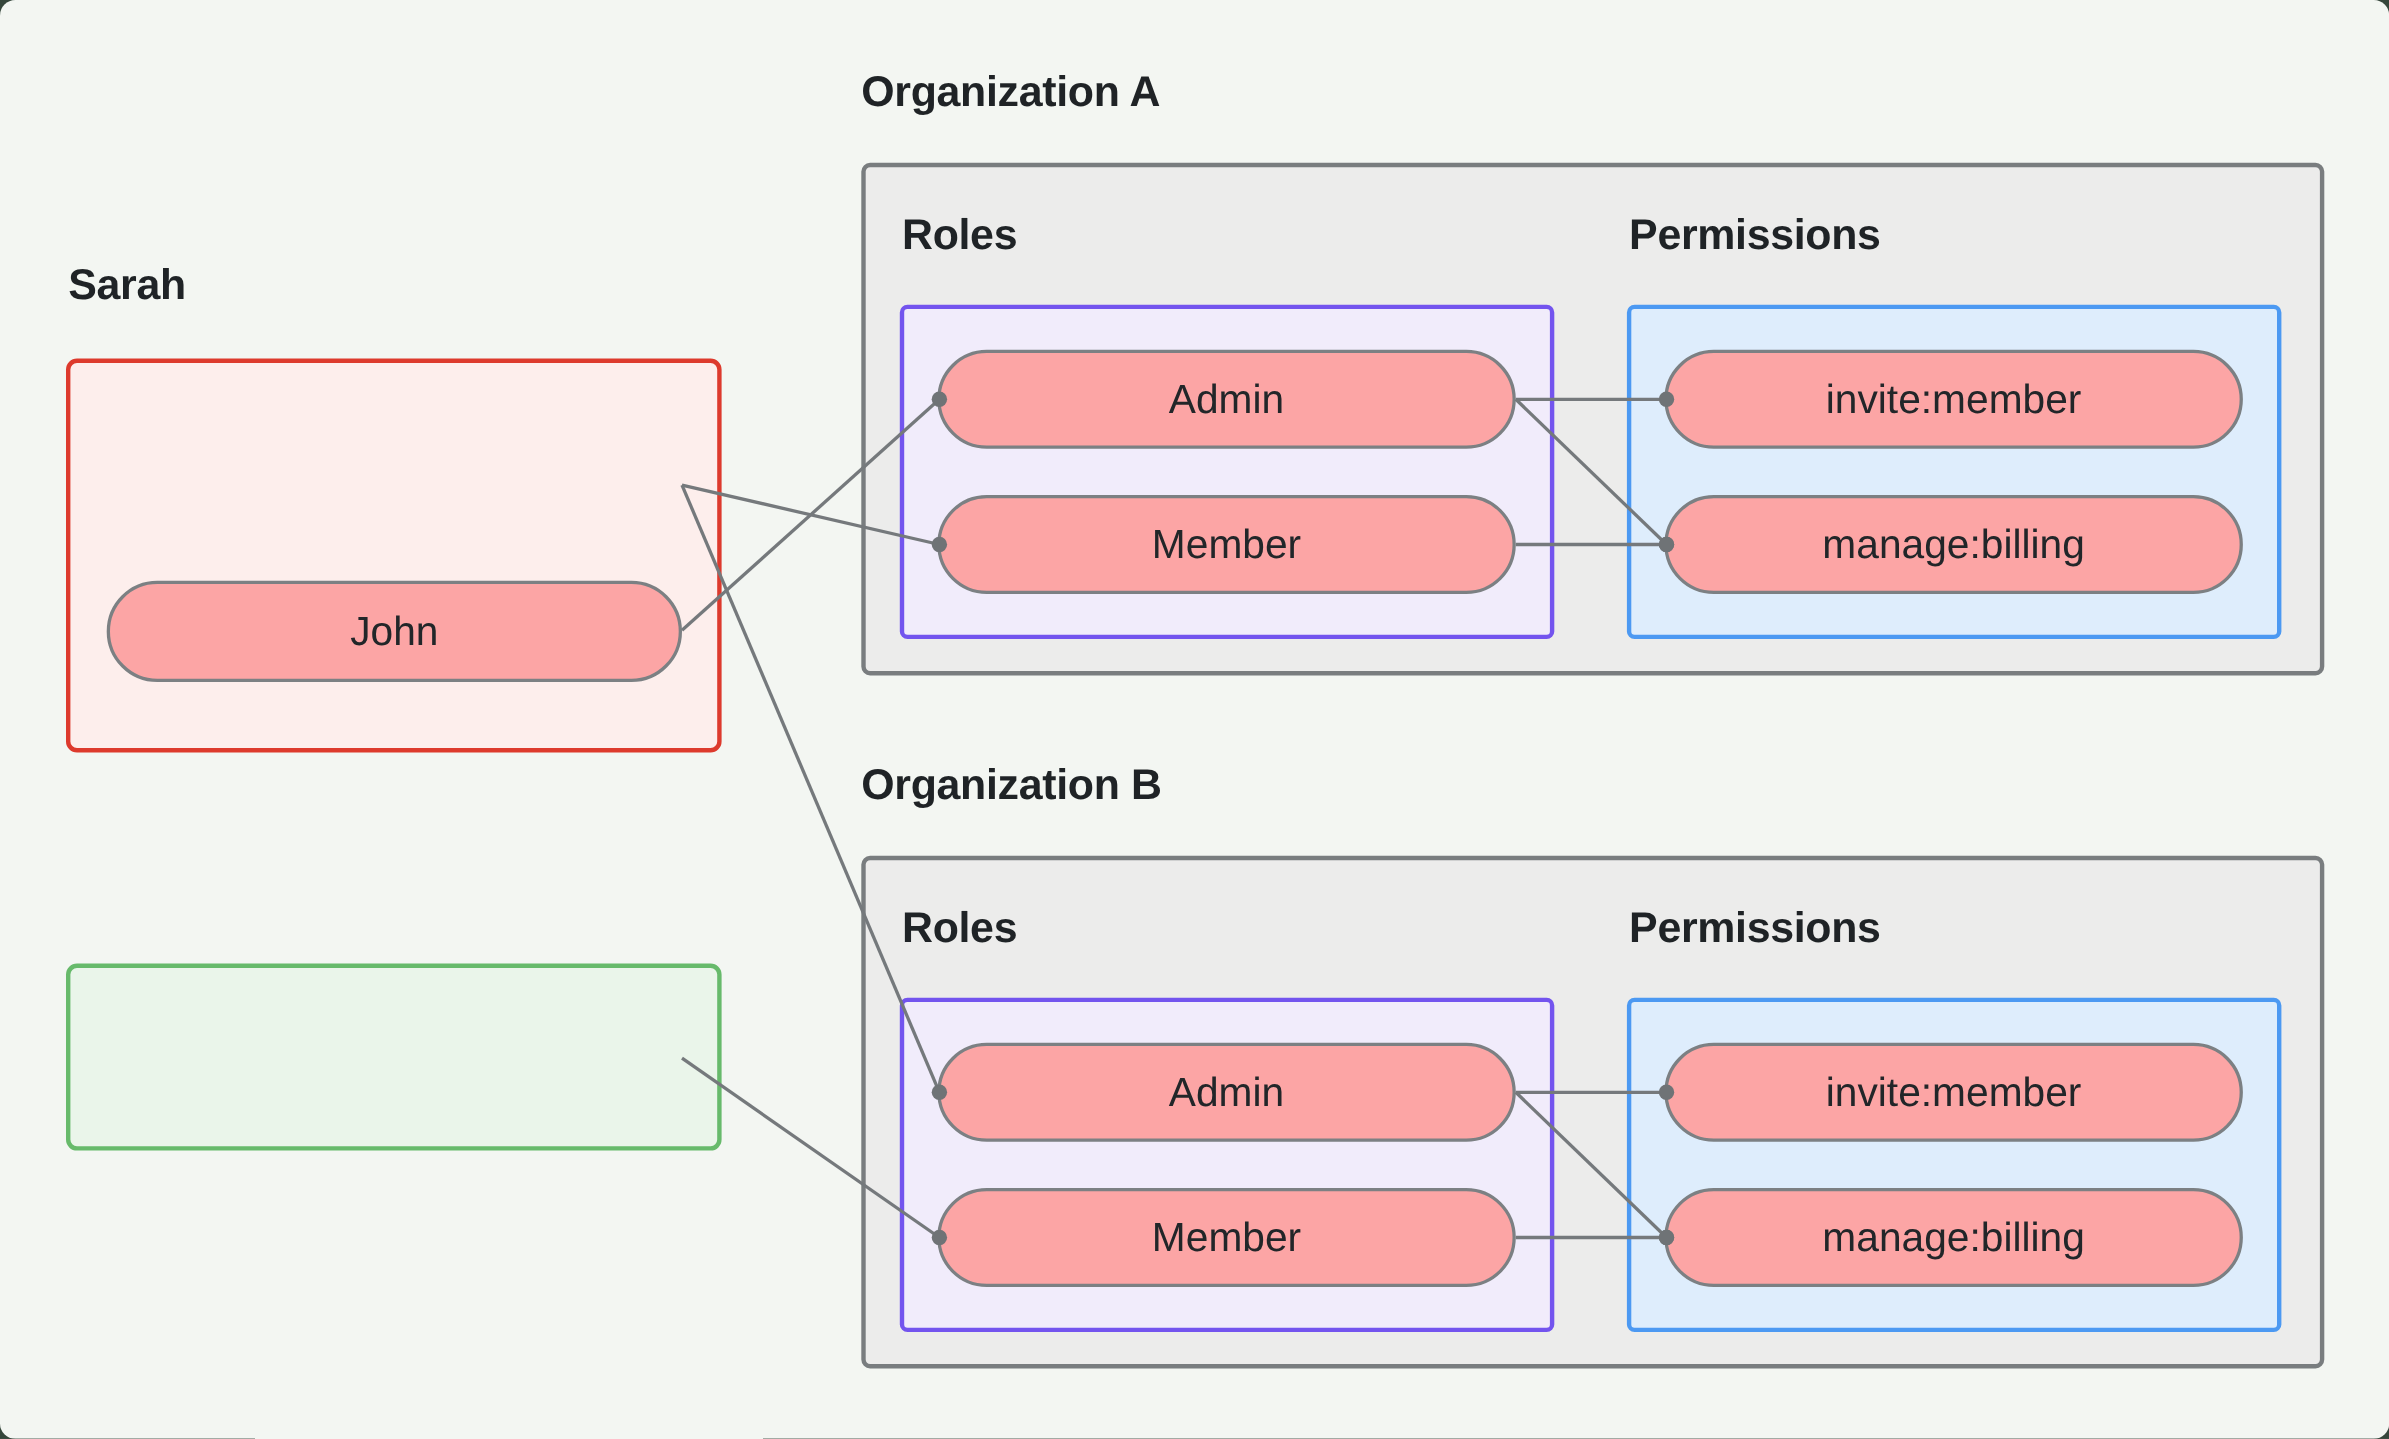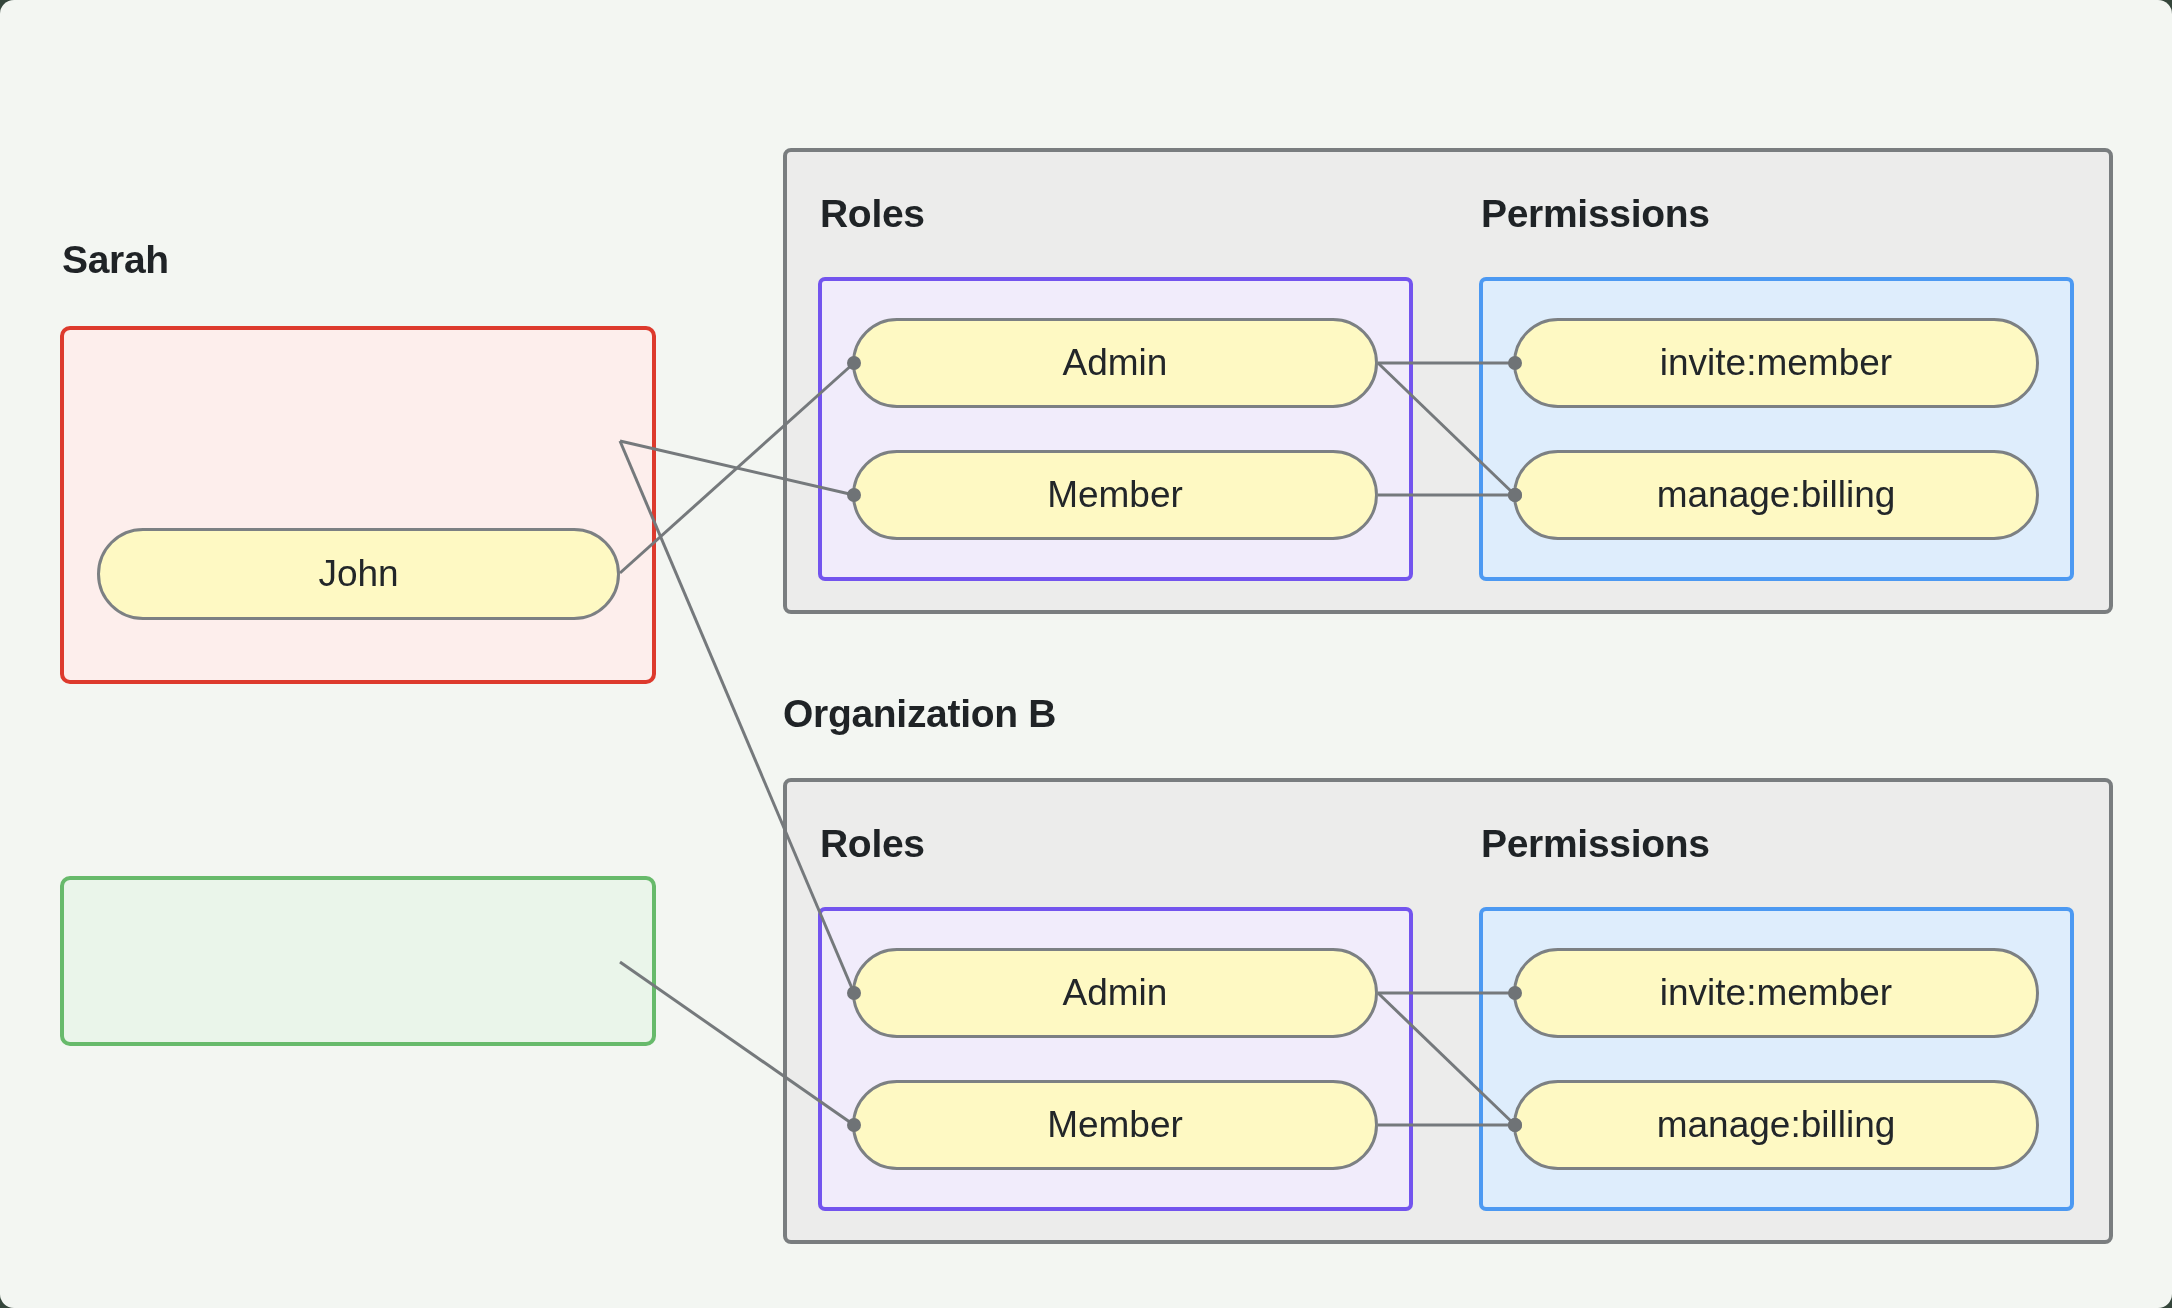--- a/index.html
+++ b/index.html
@@ -5,21 +5,21 @@
   html,body{margin:0;padding:0;background:#35463b;font-family:"Liberation Sans","DejaVu Sans",sans-serif;}
   #canvas{position:relative;width:2172px;height:1308px;background:#f3f6f2;border-radius:14px;overflow:hidden;}
   .section-label{position:absolute;font-size:39px;font-weight:600;color:#1f2326;letter-spacing:-0.3px;white-space:nowrap;}
   .inner-label{position:absolute;font-size:39px;font-weight:600;color:#1f2326;letter-spacing:-0.3px;white-space:nowrap;}
   .group-box{position:absolute;box-sizing:border-box;border-radius:10px;}
   .org-box{position:absolute;box-sizing:border-box;background:#ececeb;border:4px solid #797d7f;border-radius:8px;}
   .users-box{background:#fdeeec;border:4px solid #dd3a2d;}
   .m2m-box{background:#eaf5ea;border:4px solid #67ba6b;}
   .roles-box{background:#f1ecfb;border:4px solid #7354ee;border-radius:7px;}
   .perms-box{background:#deedfc;border:4px solid #4c99f2;border-radius:7px;}
-  .pill{position:absolute;box-sizing:border-box;background:#fef9c3;border:3px solid #7c8083;border-radius:46px;
+  .pill{position:absolute;box-sizing:border-box;background:#fca5a5;border:3px solid #7c8083;border-radius:46px;
         display:flex;align-items:center;justify-content:center;font-size:37px;color:#222629;white-space:nowrap;}
   
   #label-users{left:62px;top:238px;}
   #box-users{left:60px;top:326px;width:596px;height:358px;}
   #pill-sarah{left:97px;top:396px;width:523px;height:90px;}
   #pill-john{left:97px;top:528px;width:523px;height:92px;}
   #label-m2m{left:62px;top:786px;}
   #box-m2m{left:60px;top:876px;width:596px;height:170px;}
   #pill-m2m{left:97px;top:917px;width:523px;height:90px;}
   #label-orgA{left:783px;top:62px;}
@@ -50,20 +50,21 @@
 <div id="canvas">
 
   <div class="section-label" id="label-users">Sarah</div>
   <div class="group-box users-box" id="box-users"></div>
   <div class="pill" id="pill-john">
     <span>John</span>
   </div>
 
   <div class="group-box m2m-box" id="box-m2m"></div>
 
+  <div class="section-label" id="label-orgA">Organization A</div>
   <div class="org-box" id="box-orgA"></div>
   <div class="inner-label" id="label-rolesA">Roles</div>
   <div class="group-box roles-box" id="box-rolesA"></div>
   <div class="pill" id="pill-orgA-admin">
     <span>Admin</span>
   </div>
   <div class="pill" id="pill-orgA-member">
     <span>Member</span>
   </div>
   <div class="inner-label" id="label-permsA">Permissions</div>

